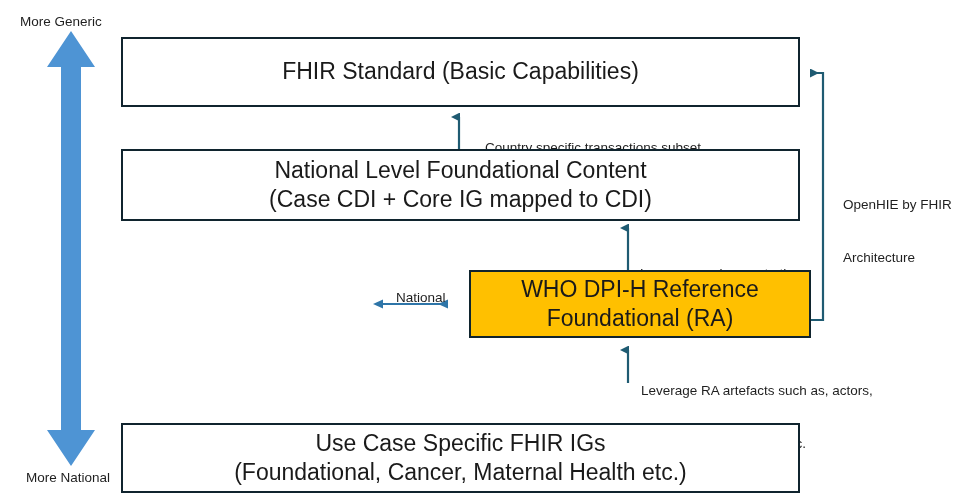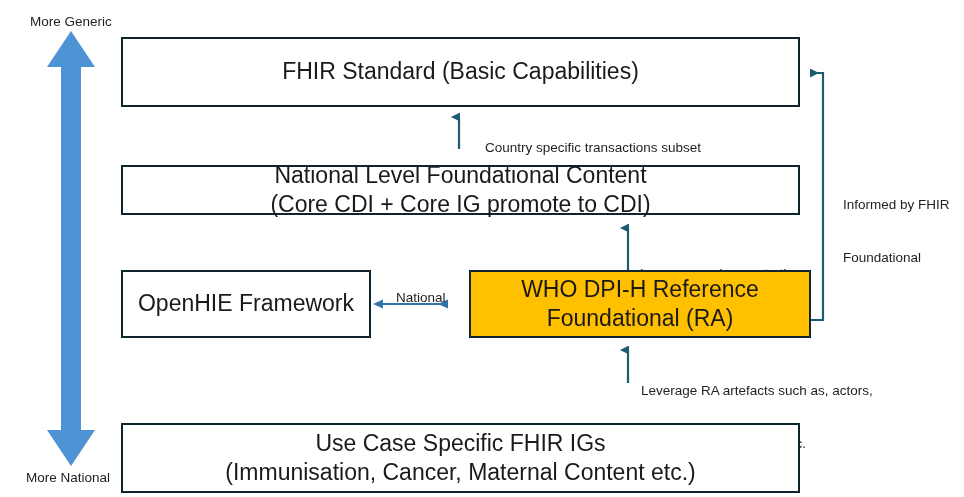--- a/index.html
+++ b/index.html
@@ -37,23 +37,22 @@
     line-height: 1.28;
     color: #1a1a1a;
   }
   .box .line { display: block; white-space: nowrap; }
 
   .box-fhir-standard {
     left: 121px; top: 37px; width: 679px; height: 70px;
     font-size: 23px;
   }
   .box-national {
-    left: 121px; top: 149px; width: 679px; height: 50px;
+    left: 121px; top: 149px; width: 679px; height: 72px;
     font-size: 23px;
-    margin-top: 16px;
   }
   .box-openhie {
     left: 121px; top: 270px; width: 250px; height: 68px;
     font-size: 23px;
   }
   .box-ra {
     left: 458px; top: 270px; width: 342px; height: 68px;
     background: #ffc000;
     font-size: 23px;
     margin-left: 11px;
@@ -86,21 +85,21 @@
   .cap-leverage2 { left: 641px; top: 346px; }
   .cap-informed-fhir { left: 843px; top: 160px; }
 
   
   .axis-label {
     position: absolute;
     font-size: 13.5px;
     color: #1f1f1f;
     white-space: nowrap;
   }
-  .axis-top    { left: 30px; top: 14px; text-align: center; }
+  .axis-top    { left: 20px; top: 14px; text-align: center; }
   .axis-bottom { left: 26px; top: 470px; }
 </style>
 </head>
 <body>
 
 <div id="canvas">
 
   <svg id="axis-arrow" class="abs" style="left:0;top:0;width:964px;height:497px;">
 
     <polygon points="71,31 95,67 81,67 81,430 95,430 71,466 47,430 61,430 61,67 47,67" fill="#4e94d4"></polygon>
@@ -148,40 +147,37 @@
   <div class="caption cap-informed">
     <span>National</span>
   </div>
 
   <div class="caption cap-leverage2">
     <div>Leverage RA artefacts such as, actors,</div>
     <div>transactions, workflows etc.</div>
   </div>
 
   <div class="caption cap-informed-fhir">
-    <div>Informed by FHIR</div>
-    <div>Foundational</div>
+    <div>OpenHIE by FHIR</div>
+    <div>Architecture</div>
   </div>
 
   <div class="box box-fhir-standard" style="background: rgb(255, 255, 255); border-color: rgb(16, 36, 46); color: rgb(26, 26, 26);">
     <span class="line">FHIR Standard (Basic Capabilities)</span>
   </div>
 
   <div class="box box-national" style="background: rgb(255, 255, 255); border-color: rgb(16, 36, 46); color: rgb(26, 26, 26);">
     <span class="line">National Level Foundational Content</span>
-    <span class="line">(Core CDI + Core IG promote to CDI)</span>
+    <span class="line">(Case CDI + Core IG mapped to CDI)</span>
   </div>
 
-  <div class="box box-openhie" style="background: rgb(255, 255, 255); border-color: rgb(16, 36, 46); color: rgb(26, 26, 26);">
-    <span class="line">OpenHIE Framework</span>
-  </div>
 
   <div class="box box-ra" style="background: rgb(255, 192, 0); border-color: rgb(16, 36, 46); color: rgb(26, 26, 26);">
     <span class="line">WHO DPI-H Reference</span>
     <span class="line">Foundational (RA)</span>
   </div>
 
   <div class="box box-usecase" style="background: rgb(255, 255, 255); border-color: rgb(16, 36, 46); color: rgb(26, 26, 26);">
     <span class="line">Use Case Specific FHIR IGs</span>
-    <span class="line">(Immunisation, Cancer, Maternal Content etc.)</span>
+    <span class="line">(Foundational, Cancer, Maternal Health etc.)</span>
   </div>
 
 </div>
 
 </body></html>

